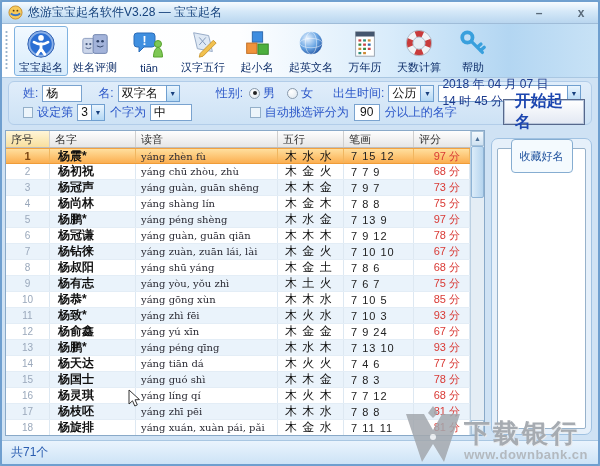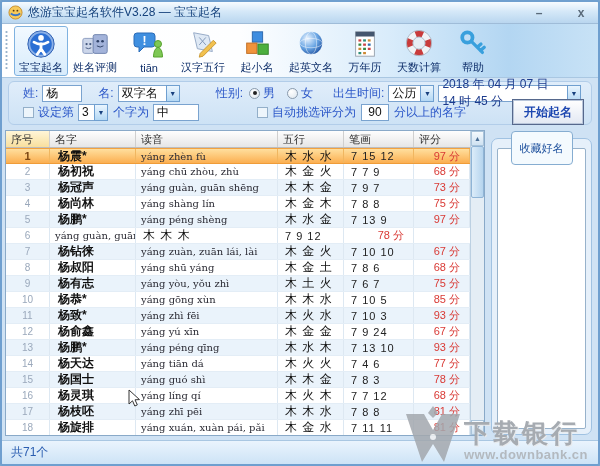--- a/index.html
+++ b/index.html
@@ -45,21 +45,21 @@
   .combo { display:flex; align-items:stretch; height:17px; }
   .combo .val { background:#fff; border:1px solid #7aa3cf; border-right:none; font-size:12px;
                 color:#111; display:flex; align-items:center; padding:0 3px; flex:1; }
   .dd { width:14px; background:linear-gradient(#eaf5fe,#b4d8f4); border:1px solid #6f9fd0;
         display:flex; align-items:center; justify-content:center; font-size:7px; color:#17407e; }
   .radio { width:11px; height:11px; border-radius:50%; border:1px solid #8a9bad;
            background:radial-gradient(circle at 35% 30%,#ffffff,#dde6ee); position:relative; }
   .radio.sel::after { content:""; position:absolute; left:2.5px; top:2.5px; width:4px; height:4px;
            border-radius:50%; background:#222; }
   .cb { width:11px; height:11px; border:1px solid #93afc9; background:#edf5fb; }
-  .start-btn { height:19px; padding:12px 11px; font-size:12px; font-weight:bold; color:#1c46b0;
+  .start-btn { height:19px; padding:12px 11px; font-size:16px; font-weight:bold; color:#1c46b0;
                background:linear-gradient(#ffffff,#e2e8f3); border:1px solid #56688c;
                box-shadow:0 0 0 1px #b9c6da inset; display:flex; align-items:center; }
 
   
   .main { height:312px; padding:2px 3px 0; display:flex; position:relative; }
 
   .table { width:480px; height:306px; border:1px solid #89a9c8; background:#fff; display:flex; }
   .t-left { flex:1; display:flex; flex-direction:column; overflow:hidden; }
   .t-head { display:grid; grid-template-columns:44px 86px 142px 66px 70px 1fr; height:17px;
             background:linear-gradient(#fefefe,#e6e6e6); border-bottom:1px solid #bdbdbd;
@@ -89,21 +89,21 @@
   .sb-btn { height:15px; display:flex; align-items:center; justify-content:center; font-size:7px;
             color:#4a6e96; background:linear-gradient(#f4f9fd,#cfe2f2); border:1px solid #a9c3da; }
   .sb-btn.bottom { position:absolute; bottom:0; left:0; right:0; }
   .sb-thumb { position:absolute; top:15px; left:0; right:0; height:52px;
             background:linear-gradient(90deg,#dcecf9,#b5d4ee); border:1px solid #8fb4d6;
             border-radius:2px; }
 
   .fav-panel { width:101px; margin-left:6px; height:304px; margin-top:1px; position:relative; }
   .fav-box { position:absolute; top:7px; left:0; right:0; bottom:0; border:1px solid #a0c2e2;
              border-radius:7px; background:#e6f0fa; }
-  .fav-tab { position:absolute; top:0; left:50%; transform:translateX(-50%); z-index:2;
+  .fav-tab { position:absolute; top:8px; left:50%; transform:translateX(-50%); z-index:2;
              background:#f4fafe; border:1px solid #86add1; border-radius:4px; padding:16px 8px;
              font-size:11px; color:#1c4f9c; height:15px; display:flex; align-items:center;
              white-space:nowrap; }
   .fav-list { position:absolute; top:17px; left:6px; right:6px; bottom:6px; background:#fff;
              border:1px solid #97b2cb; border-radius:2px; }
 
   
   .statusbar { height:24px; border-top:1px solid #a9c7e2;
                background:linear-gradient(#eaf4fd,#cde3f6); display:flex; align-items:center;
                padding-left:9px; font-size:12px; color:#2a5db0; }
@@ -330,20 +330,21 @@
             <div class="t-row alt">
     <div class="c-no">5</div>
     <div class="c-name">杨鹏*</div>
     <div class="c-pinyin">yáng péng shèng</div>
     <div class="c-wuxing">木 水 金</div>
     <div class="c-strokes">7 13 9</div>
     <div class="c-score">97 分</div>
   </div>
             <div class="t-row">
     <div class="c-no">6</div>
+    <div class="c-name">杨冠谦</div>
     <div class="c-pinyin">yáng guàn, guān qiān</div>
     <div class="c-wuxing">木 木 木</div>
     <div class="c-strokes">7 9 12</div>
     <div class="c-score">78 分</div>
   </div>
             <div class="t-row alt">
     <div class="c-no">7</div>
     <div class="c-name">杨钻徕</div>
     <div class="c-pinyin">yáng zuàn, zuān lái, lài</div>
     <div class="c-wuxing">木 金 火</div>

